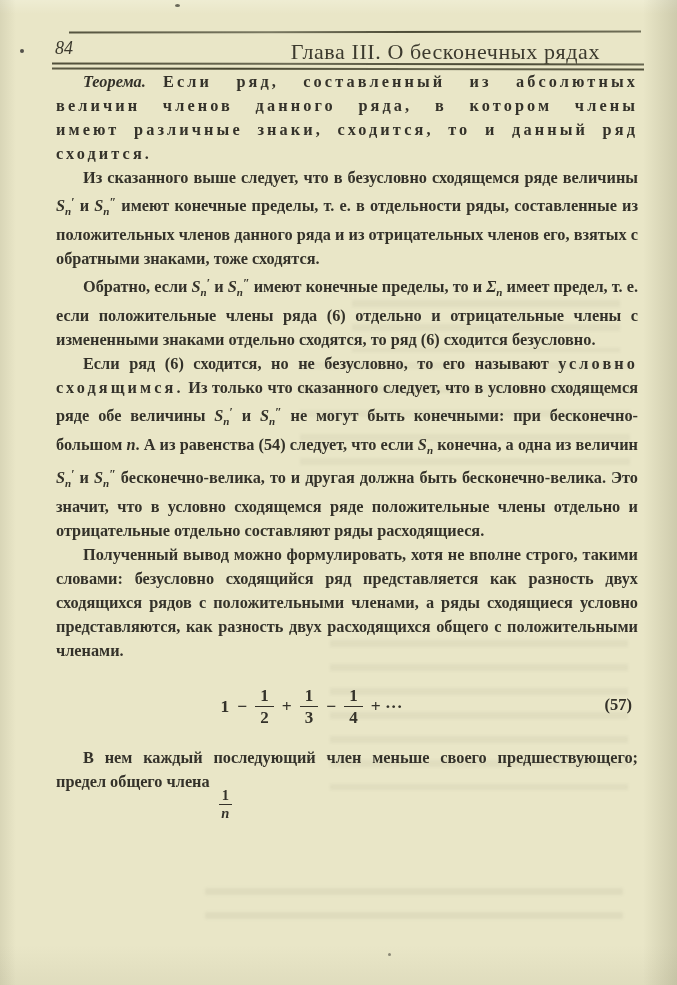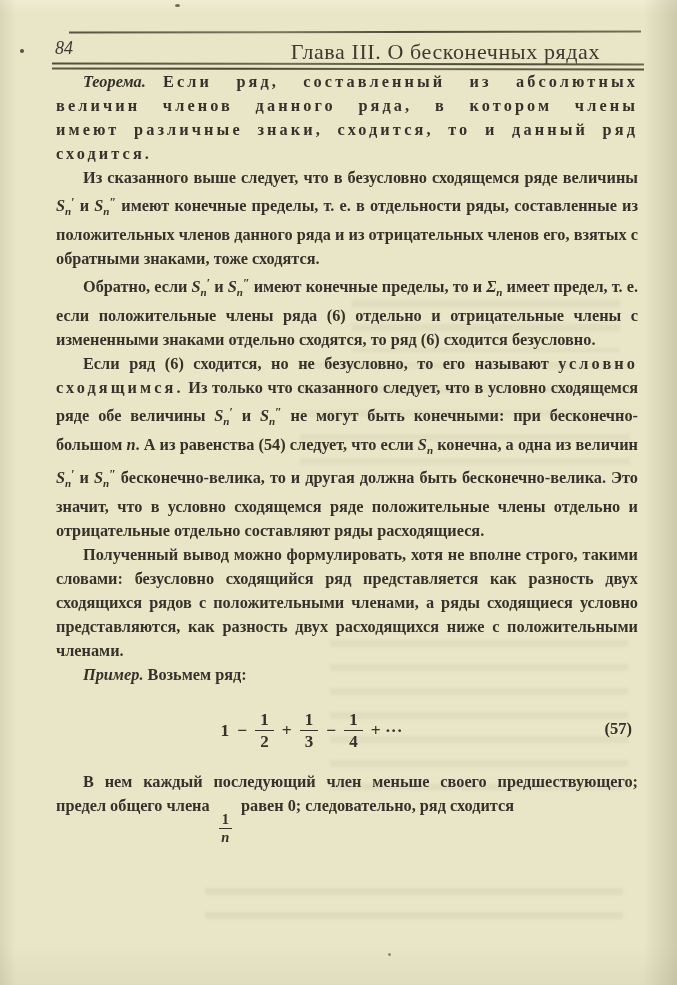--- a/index.html
+++ b/index.html
@@ -81,22 +81,21 @@
     <div class="r1"></div>
     <div class="r2"></div>
   </div>
 
   <div class="column">
     <div id="paras-before">
         <p class="para"><span class="seg-italic">Теорема.</span><span> </span><span class="seg-spaced">Если ряд, составленный из абсолютных величин членов данного ряда, в котором члены имеют различные знаки, сходится, то и данный ряд сходится.</span></p>
         <p class="para"><span>Из сказанного выше следует, что в безусловно сходящемся ряде величины </span><span class="mathvar"><i>S</i><sub>n</sub><span class="prime">′</span></span><span> и </span><span class="mathvar"><i>S</i><sub>n</sub><span class="prime">″</span></span><span> имеют конечные пределы, т. е. в отдельности ряды, составленные из положительных членов данного ряда и из отрицательных членов его, взятых с обратными знаками, тоже сходятся.</span></p>
         <p class="para"><span>Обратно, если </span><span class="mathvar"><i>S</i><sub>n</sub><span class="prime">′</span></span><span> и </span><span class="mathvar"><i>S</i><sub>n</sub><span class="prime">″</span></span><span> имеют конечные пределы, то и </span><span class="mathvar"><i>Σ</i><sub>n</sub></span><span> имеет предел, т. е. если положительные члены ряда (6) отдельно и отрицательные члены с измененными знаками отдельно сходятся, то ряд (6) сходится безусловно.</span></p>
         <p class="para"><span>Если ряд (6) сходится, но не безусловно, то его называют </span><span class="seg-spaced">условно сходящимся.</span><span> Из только что сказанного следует, что в условно сходящемся ряде обе величины </span><span class="mathvar"><i>S</i><sub>n</sub><span class="prime">′</span></span><span> и </span><span class="mathvar"><i>S</i><sub>n</sub><span class="prime">″</span></span><span> не могут быть конечными: при бесконечно-большом </span><span class="mathvar"><i>n</i></span><span>. А из равенства (54) следует, что если </span><span class="mathvar"><i>S</i><sub>n</sub></span><span> конечна, а одна из величин </span><span class="mathvar"><i>S</i><sub>n</sub><span class="prime">′</span></span><span> и </span><span class="mathvar"><i>S</i><sub>n</sub><span class="prime">″</span></span><span> бесконечно-велика, то и другая должна быть бесконечно-велика. Это значит, что в условно сходящемся ряде положительные члены отдельно и отрицательные отдельно составляют ряды расходящиеся.</span></p>
-        <p class="para"><span>Полученный вывод можно формулировать, хотя не вполне строго, такими словами: безусловно сходящийся ряд представляется как разность двух сходящихся рядов с положительными членами, а ряды сходящиеся условно представляются, как разность двух расходящихся ниже с положительными членами.</span></p>
-        <p class="para"><span class="seg-italic">Пример.</span><span> Возьмем ряд:</span></p>
+        <p class="para"><span>Полученный вывод можно формулировать, хотя не вполне строго, такими словами: безусловно сходящийся ряд представляется как разность двух сходящихся рядов с положительными членами, а ряды сходящиеся условно представляются, как разность двух расходящихся общего с положительными членами.</span></p>
       </div>
     <div class="formula-row">
       <div class="formula" id="formula-expr">
           <span class="flead">1</span>
           <span class="fop">−</span>
           <span class="frac">
             <span class="fn">1</span>
             <span class="fd">2</span>
           </span>
           <span class="fop">+</span>
@@ -110,17 +109,17 @@
             <span class="fd">4</span>
           </span>
           <span class="fop">+ ···</span>
         </div>
       <div class="eq-number">(57)</div>
     </div>
     <div id="paras-after">
         <p class="para"><span>В нем каждый последующий член меньше своего предшествующего; предел общего члена </span><span class="ifrac">
             <span class="fn">1</span>
             <span class="fd"><i>n</i></span>
-          </span><span> равен 0; следовательно, ряд сходится</span></p>
+          </span></p>
       </div>
   </div>
 
 </div>
 
 </body></html>

